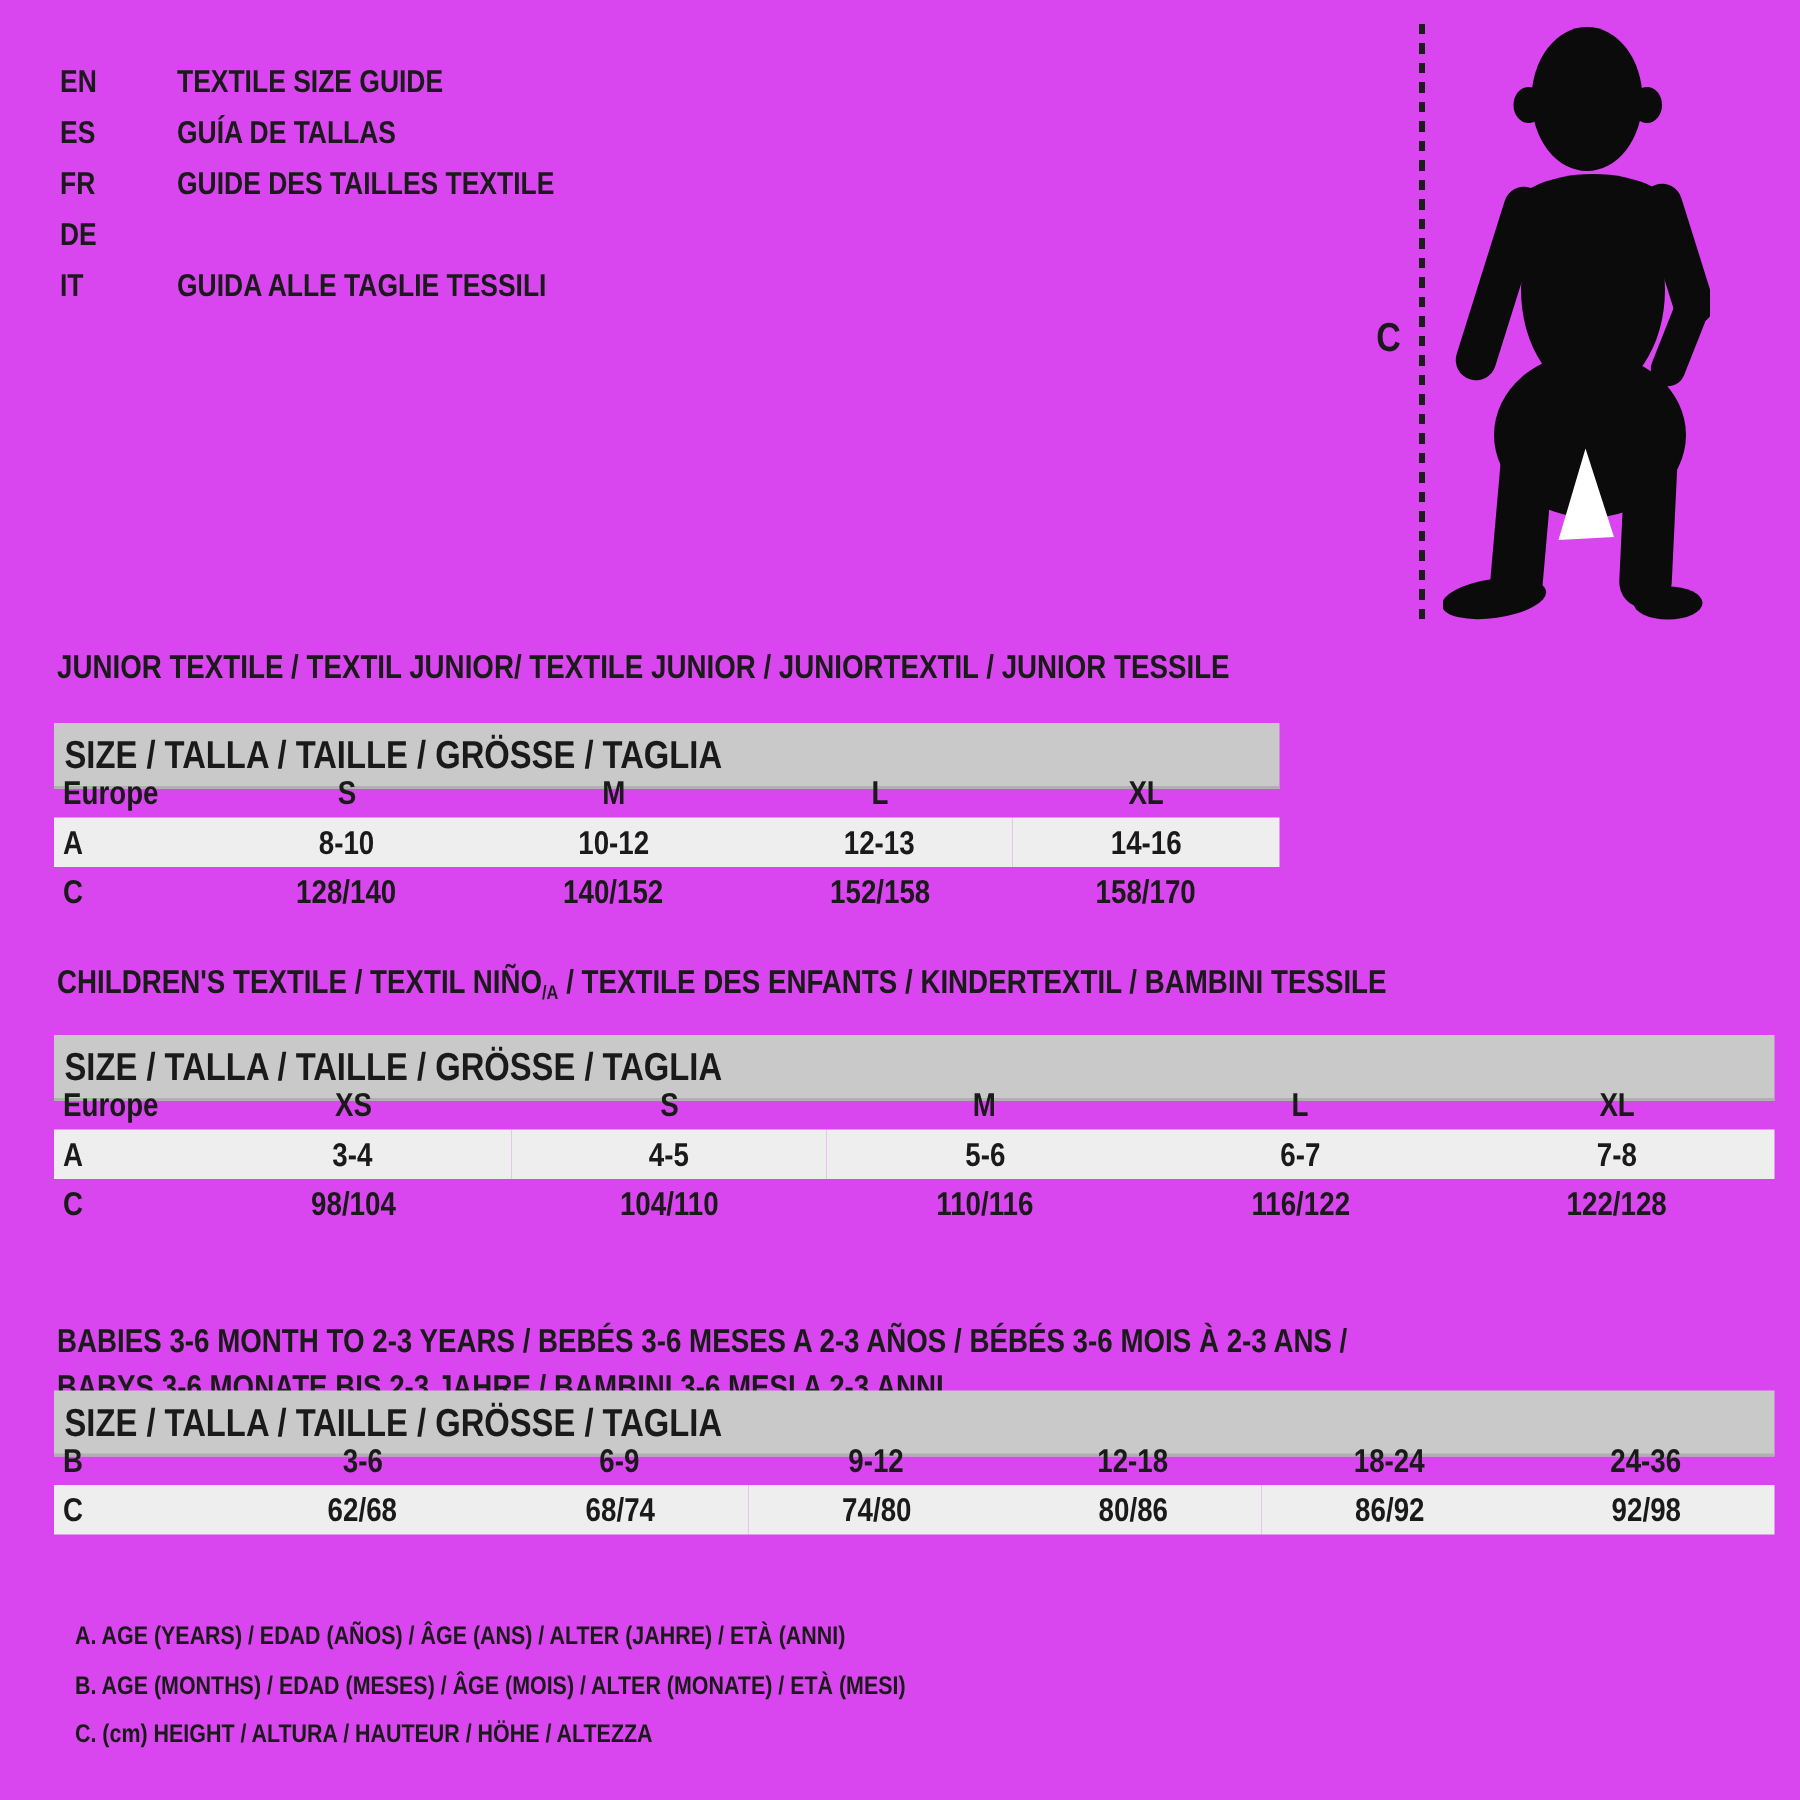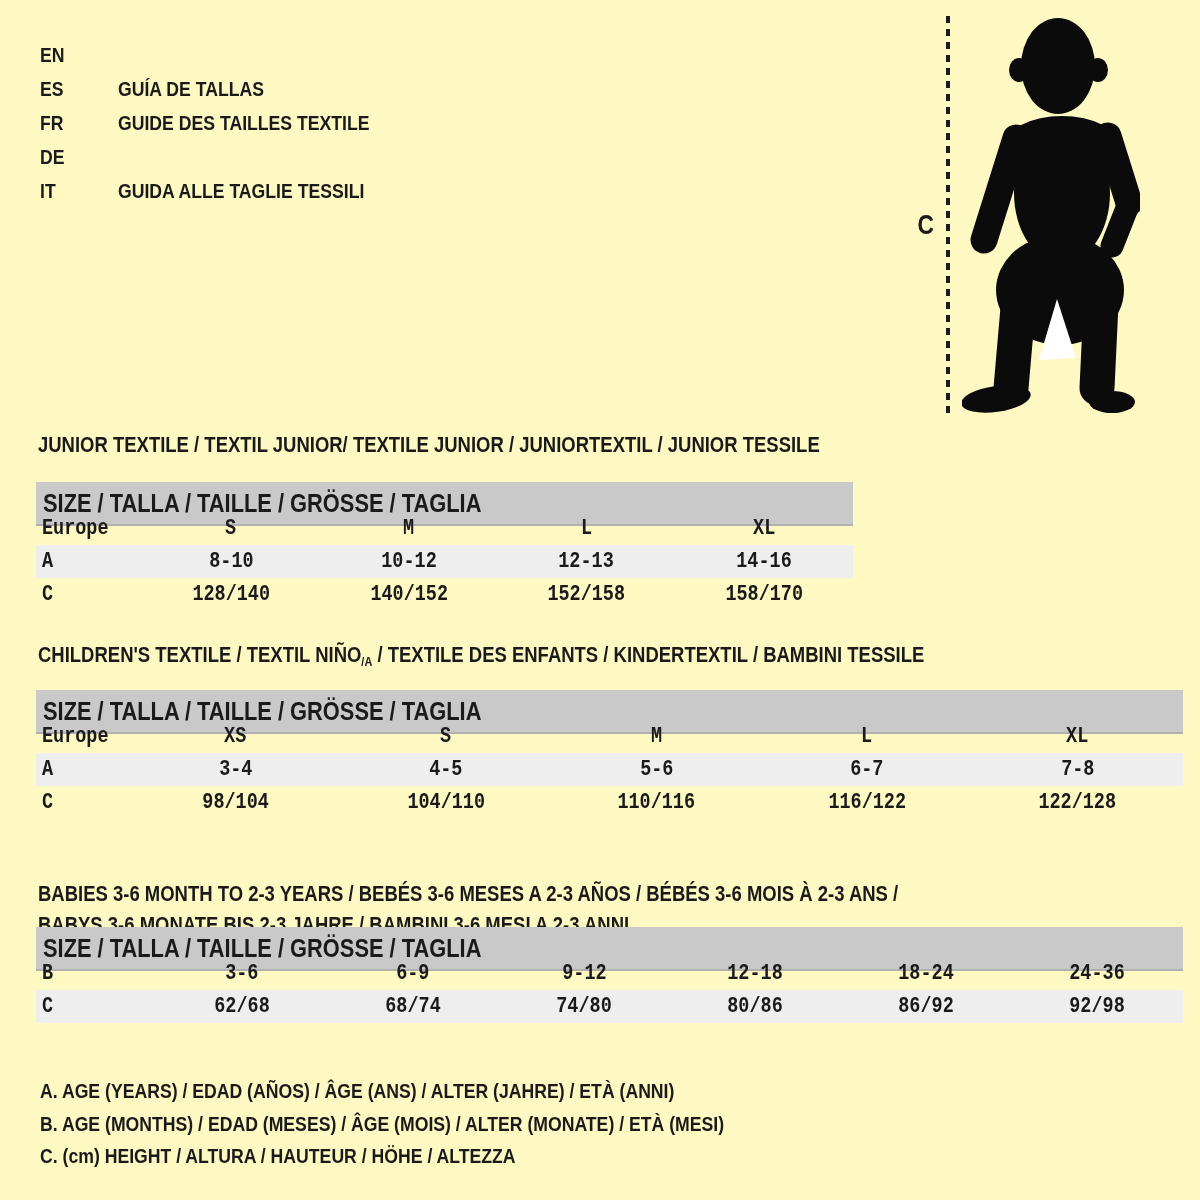--- a/index.html
+++ b/index.html
@@ -1,17 +1,17 @@
 <!DOCTYPE html>
 <html><head>
 <meta charset="utf-8">
 <style>
   html,body{margin:0;padding:0;background:#ffffff;}
   .page{
-    position:relative;width:1200px;height:1200px;background:#fef9c3;overflow:hidden;
+    position:relative;width:1200px;height:1200px;background:#d946ef;overflow:hidden;
     font-family:"Liberation Sans","DejaVu Sans",sans-serif;font-weight:700;color:#1a1a1a;
   }
   
   .cx{display:inline-block;transform:scaleX(0.84);transform-origin:50% 50%;white-space:nowrap;}
   .cx-l{transform-origin:0 50%;}
 
   
   .lang-block{position:absolute;left:40px;top:38px;}
   .lang-row{display:flex;line-height:34px;font-size:21px;}
   .lang-code{width:78px;}
@@ -25,46 +25,47 @@
 
   
   .tbl-section{position:absolute;left:36px;}
   .tbl-title{position:absolute;left:2px;top:0;font-size:22px;line-height:24px;white-space:nowrap;}
   .tbl-title .sub{font-size:13px;position:relative;top:4px;}
   .size-bar{
     position:absolute;left:0;right:0;height:44px;background:#c9c9c9;border-bottom:2px solid #b0b0b0;
     display:flex;align-items:center;padding-left:7px;box-sizing:border-box;font-size:26px;
   }
   .size-table{position:absolute;left:0;right:0;border-collapse:collapse;table-layout:fixed;width:100%;}
-  .size-table td{height:33px;vertical-align:middle;text-align:center;font-size:22px;padding:0;font-family:Liberation Mono, monospace;}
+  .size-table td{height:33px;vertical-align:middle;text-align:center;font-size:22px;padding:0;}
   .size-table td.lbl{text-align:left;padding-left:6px;}
   .size-table tr.shade td{background:#eeeeee;}
 
   #t1{top:433px;width:817px;height:180px;}
   #t1 .size-bar{top:49px;}
   #t1 .size-table{top:79px;}
   #t2{top:643px;width:1147px;height:180px;}
   #t2 .size-bar{top:47px;}
   #t2 .size-table{top:77px;}
   #t3{top:851px;width:1147px;height:175px;}
   #t3 .tbl-title{line-height:31px;margin-top:27px;}
   #t3 .size-bar{top:76px;}
   #t3 .size-table{top:106px;}
 
   
-  .legend{position:absolute;left:40px;top:1075px;font-size:21px;line-height:32.5px;}
+  .legend{position:absolute;left:50px;top:1075px;font-size:17px;line-height:32.5px;}
 </style>
 </head>
 <body>
 
 <div class="page">
 
   <div class="lang-block">
     <div class="lang-row">
       <span class="lang-code"><span class="cx cx-l">EN</span></span>
+      <span class="lang-title"><span class="cx cx-l">TEXTILE SIZE GUIDE</span></span>
     </div>
     <div class="lang-row">
       <span class="lang-code"><span class="cx cx-l">ES</span></span>
       <span class="lang-title"><span class="cx cx-l">GUÍA DE TALLAS</span></span>
     </div>
     <div class="lang-row">
       <span class="lang-code"><span class="cx cx-l">FR</span></span>
       <span class="lang-title"><span class="cx cx-l">GUIDE DES TAILLES TEXTILE</span></span>
     </div>
     <div class="lang-row">

